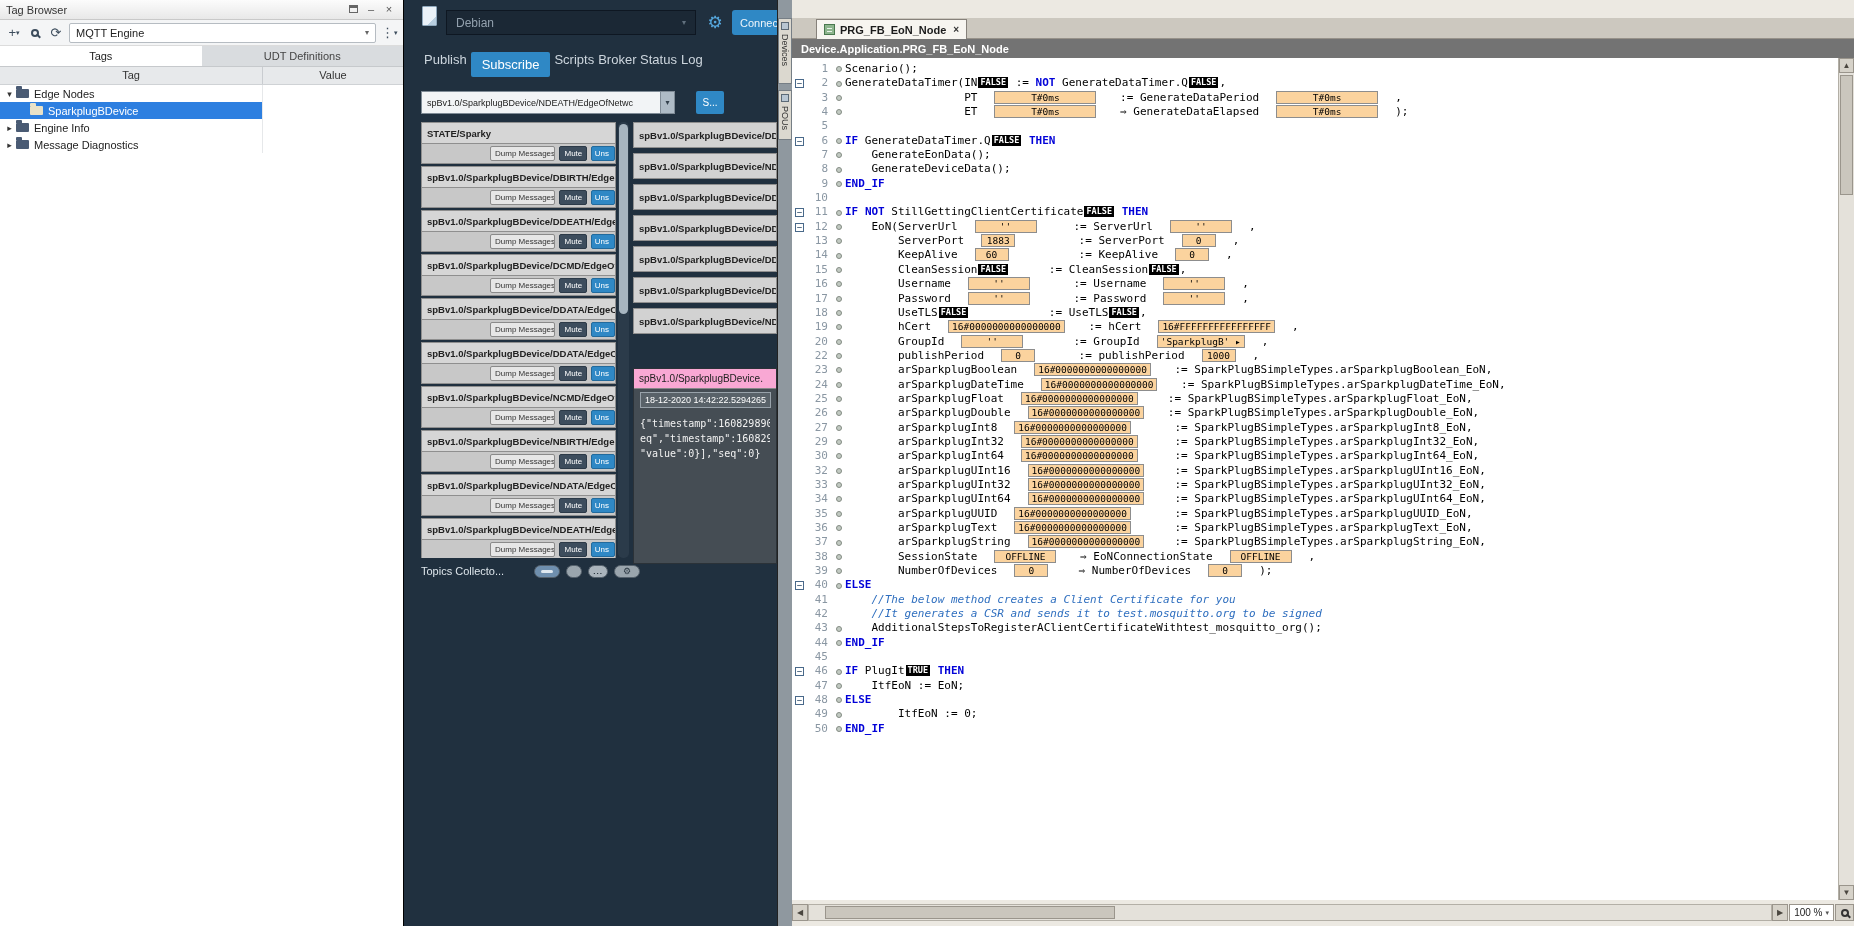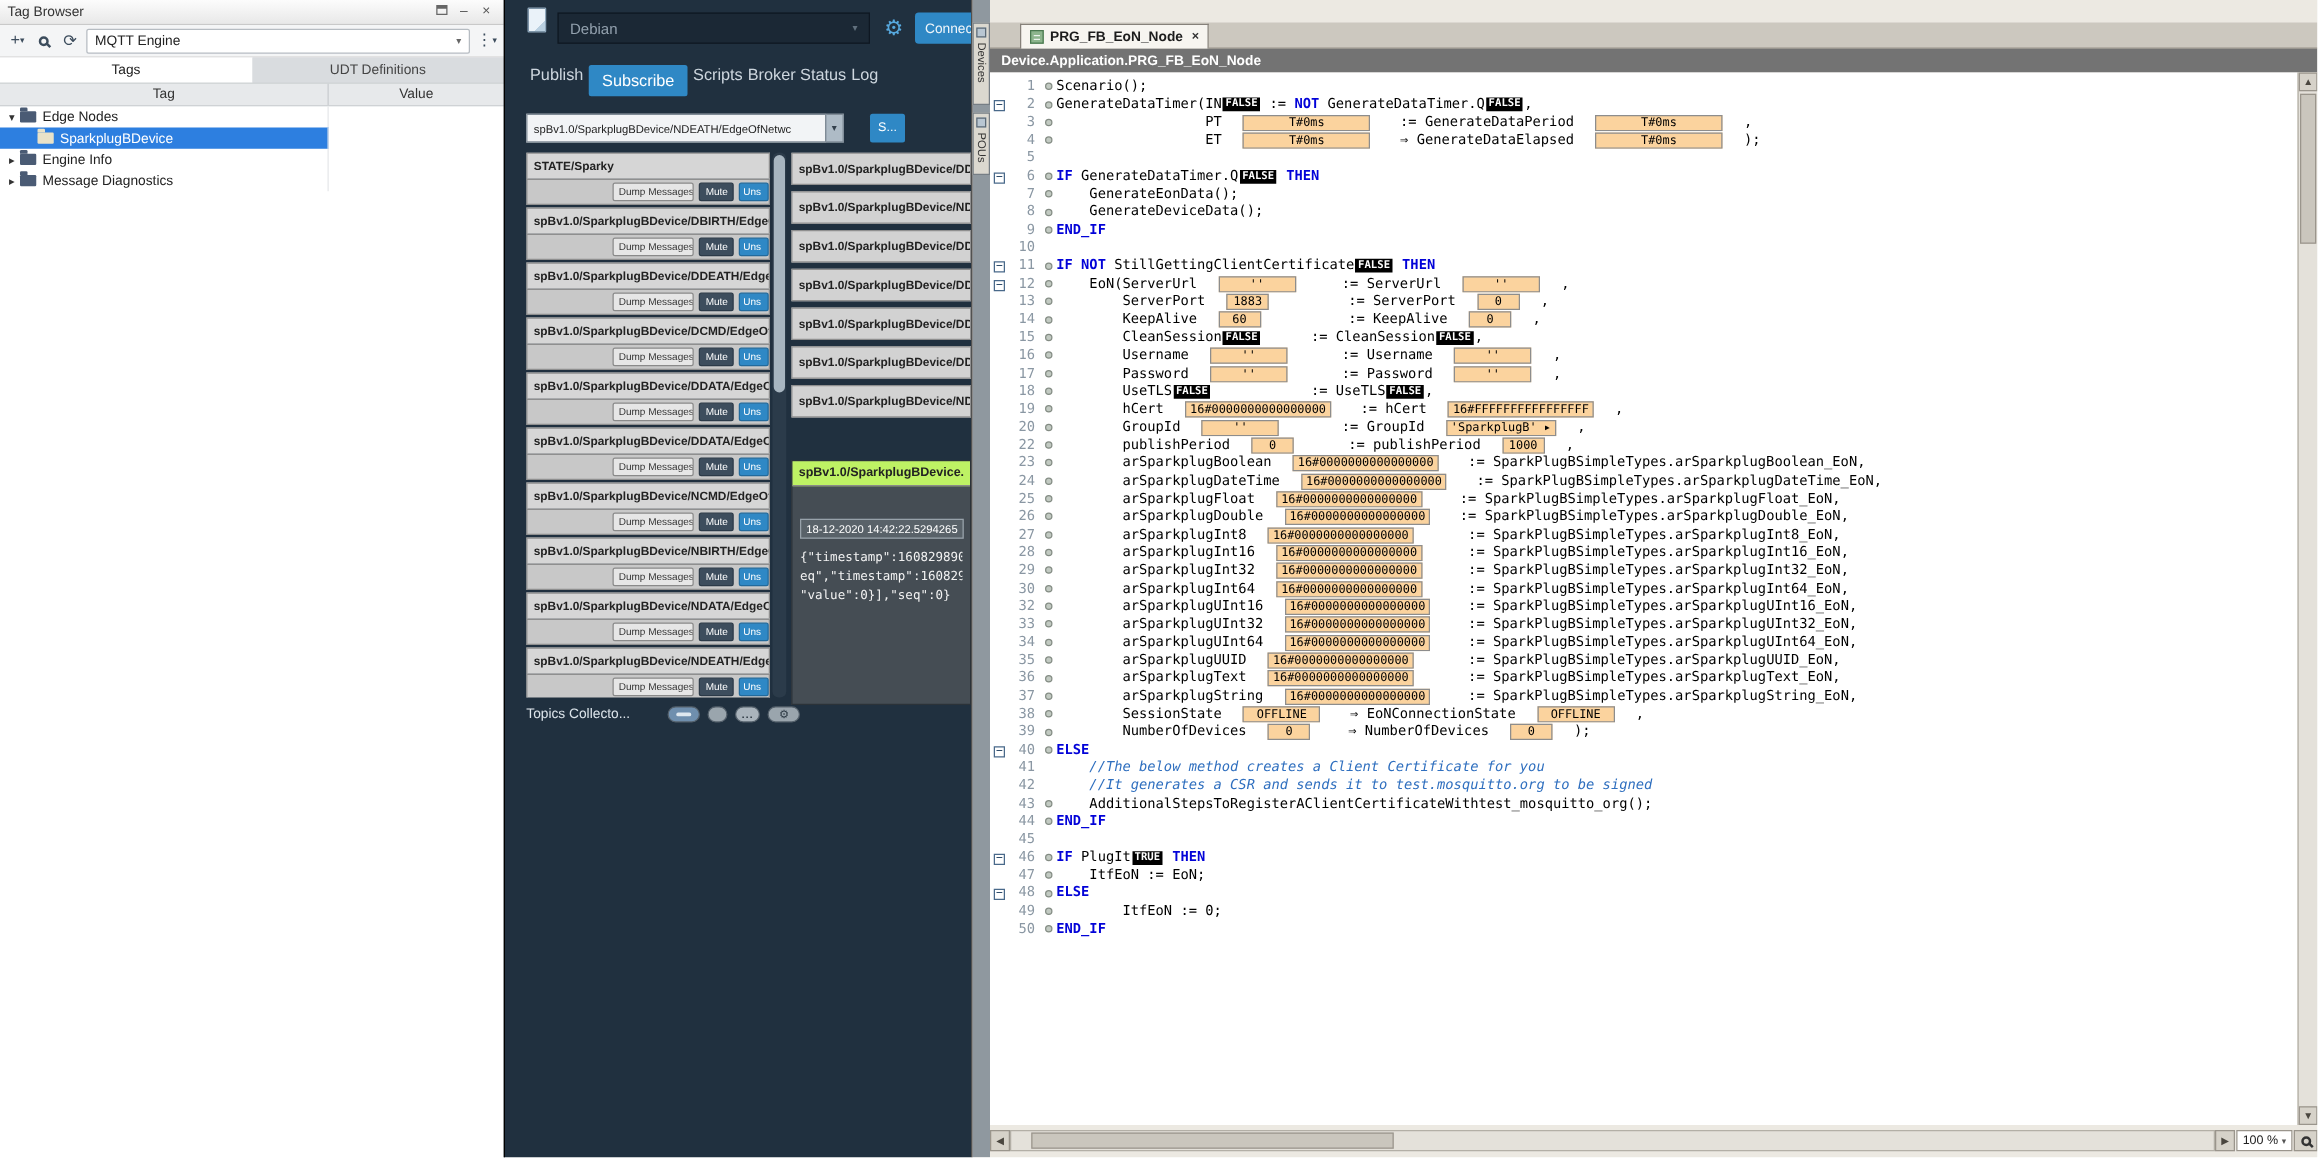--- a/index.html
+++ b/index.html
@@ -57,22 +57,22 @@
   .sub-btns{height:21px;background:#c8c8c8;border:1px solid #8f8f8f;display:flex;align-items:center;gap:4px;padding-left:68px}
   .sbtn{font-family:"Liberation Sans",sans-serif;font-size:8px;height:15px;border-radius:2px;border:1px solid #8a8a8a;white-space:nowrap;overflow:hidden}
   .sbtn-dump{background:#e6e6e6;color:#333;padding:0 4px}
   .sbtn-mute{background:#3d4d5d;color:#fff;border-color:#2c3a48;padding:0 5px}
   .sbtn-uns{background:#2f88c5;color:#fff;border-color:#226a9c;width:26px;padding:0 3px;text-align:left}
   .mq-subscroll{position:absolute;left:214px;top:122px;width:11px;height:436px;background:#2b3b4a;border-radius:5px}
   .mq-subscroll .thumb{position:absolute;left:1px;top:2px;width:9px;height:190px;background:#a7b5c0;border-radius:5px}
   .mq-msgs{position:absolute;left:229px;top:122px;width:144px;height:243px;overflow:hidden}
   .msg-item{height:26px;background:#d2d2d2;border:1px solid #8f8f8f;margin-bottom:5px;display:flex;align-items:center;padding:0 5px;font-size:9.5px;font-weight:bold;color:#222;white-space:nowrap;overflow:hidden}
   .mq-detail{position:absolute;left:229px;top:368px;width:144px;height:196px;background:#454d54;border:1px solid #2b3238}
-  .detail-head{height:20px;background:#bef264;border-bottom:1px solid #888;font-size:10px;font-weight:bold;color:#222;display:flex;align-items:center;padding:0 5px;white-space:nowrap;overflow:hidden}
-  .detail-ts{display:inline-block;margin:26px 6px 6px;border:1px solid #98a2aa;background:#596269;color:#fff;font-size:9px;padding:2px 4px;white-space:nowrap}
+  .detail-head{height:20px;background:#f9a8d4;border-bottom:1px solid #888;font-size:10px;font-weight:normal;color:#222;display:flex;align-items:center;padding:0 5px;white-space:nowrap;overflow:hidden}
+  .detail-ts{display:inline-block;margin:2px 6px 6px;border:1px solid #98a2aa;background:#596269;color:#fff;font-size:9px;padding:2px 4px;white-space:nowrap}
   .detail-payload{margin:2px 6px;color:#f2f2f2;font-family:"DejaVu Sans Mono",monospace;font-size:10px;line-height:15px;white-space:pre;overflow:hidden}
   .mq-footer{position:absolute;left:17px;top:560px;width:350px;height:22px;display:flex;align-items:center;gap:6px;color:#dde5eb;font-size:11px}
   .mq-footer .sp{width:18px}
   .pill{height:13px;border-radius:7px;border:1px solid #55616c;font-size:8px;color:#243039;display:flex;align-items:center;justify-content:center}
   .pill-a{width:26px;background:#6f8fae}
   .pill-a i{display:block;width:12px;height:3px;background:#dfe8ef;border-radius:2px}
   .pill-b{width:16px;background:#9aa5ad}
   .pill-c{width:20px;background:#aab4bc;font-weight:bold;letter-spacing:1px}
   .pill-d{width:26px;background:#9aa5ad;color:#2c3943;font-size:9px}
 
@@ -356,21 +356,20 @@
           <div class="line"><span class="gf"></span><span class="gn">17</span><span class="gd"><span class="dot"></span></span><span class="codecell"><span class="s-p">        Password</span><span class="s-bm">''</span><span class="s-p">    := Password</span><span class="s-bm">''</span><span class="s-p">,</span></span></div>
           <div class="line"><span class="gf"></span><span class="gn">18</span><span class="gd"><span class="dot"></span></span><span class="codecell"><span class="s-p">        UseTLS</span><span class="s-f">FALSE</span><span class="s-p">            := UseTLS</span><span class="s-f">FALSE</span><span class="s-p">,</span></span></div>
           <div class="line"><span class="gf"></span><span class="gn">19</span><span class="gd"><span class="dot"></span></span><span class="codecell"><span class="s-p">        hCert</span><span class="s-bh">16#0000000000000000</span><span class="s-p"> := hCert</span><span class="s-bh">16#FFFFFFFFFFFFFFFF</span><span class="s-p">,</span></span></div>
           <div class="line"><span class="gf"></span><span class="gn">20</span><span class="gd"><span class="dot"></span></span><span class="codecell"><span class="s-p">        GroupId</span><span class="s-bm">''</span><span class="s-p">     := GroupId</span><span class="s-bx">'SparkplugB' ▸</span><span class="s-p">,</span></span></div>
           <div class="line"><span class="gf"></span><span class="gn">22</span><span class="gd"><span class="dot"></span></span><span class="codecell"><span class="s-p">        publishPeriod</span><span class="s-b">0</span><span class="s-p">    := publishPeriod</span><span class="s-b">1000</span><span class="s-p">,</span></span></div>
           <div class="line"><span class="gf"></span><span class="gn">23</span><span class="gd"><span class="dot"></span></span><span class="codecell"><span class="s-p">        arSparkplugBoolean</span><span class="s-bh">16#0000000000000000</span><span class="s-p"> := SparkPlugBSimpleTypes.arSparkplugBoolean_EoN,</span></span></div>
           <div class="line"><span class="gf"></span><span class="gn">24</span><span class="gd"><span class="dot"></span></span><span class="codecell"><span class="s-p">        arSparkplugDateTime</span><span class="s-bh">16#0000000000000000</span><span class="s-p"> := SparkPlugBSimpleTypes.arSparkplugDateTime_EoN,</span></span></div>
           <div class="line"><span class="gf"></span><span class="gn">25</span><span class="gd"><span class="dot"></span></span><span class="codecell"><span class="s-p">        arSparkplugFloat</span><span class="s-bh">16#0000000000000000</span><span class="s-p">  := SparkPlugBSimpleTypes.arSparkplugFloat_EoN,</span></span></div>
           <div class="line"><span class="gf"></span><span class="gn">26</span><span class="gd"><span class="dot"></span></span><span class="codecell"><span class="s-p">        arSparkplugDouble</span><span class="s-bh">16#0000000000000000</span><span class="s-p"> := SparkPlugBSimpleTypes.arSparkplugDouble_EoN,</span></span></div>
           <div class="line"><span class="gf"></span><span class="gn">27</span><span class="gd"><span class="dot"></span></span><span class="codecell"><span class="s-p">        arSparkplugInt8</span><span class="s-bh">16#0000000000000000</span><span class="s-p">    := SparkPlugBSimpleTypes.arSparkplugInt8_EoN,</span></span></div>
-          <div class="line"><span class="gf"></span><span class="gn">28</span><span class="gd"><span class="dot"></span></span><span class="codecell"><span class="s-p">        arSparkplugInt16</span><span class="s-bh">16#0000000000000000</span><span class="s-p">   := SparkPlugBSimpleTypes.arSparkplugInt16_EoN,</span></span></div>
           <div class="line"><span class="gf"></span><span class="gn">29</span><span class="gd"><span class="dot"></span></span><span class="codecell"><span class="s-p">        arSparkplugInt32</span><span class="s-bh">16#0000000000000000</span><span class="s-p">   := SparkPlugBSimpleTypes.arSparkplugInt32_EoN,</span></span></div>
           <div class="line"><span class="gf"></span><span class="gn">30</span><span class="gd"><span class="dot"></span></span><span class="codecell"><span class="s-p">        arSparkplugInt64</span><span class="s-bh">16#0000000000000000</span><span class="s-p">   := SparkPlugBSimpleTypes.arSparkplugInt64_EoN,</span></span></div>
           <div class="line"><span class="gf"></span><span class="gn">32</span><span class="gd"><span class="dot"></span></span><span class="codecell"><span class="s-p">        arSparkplugUInt16</span><span class="s-bh">16#0000000000000000</span><span class="s-p">  := SparkPlugBSimpleTypes.arSparkplugUInt16_EoN,</span></span></div>
           <div class="line"><span class="gf"></span><span class="gn">33</span><span class="gd"><span class="dot"></span></span><span class="codecell"><span class="s-p">        arSparkplugUInt32</span><span class="s-bh">16#0000000000000000</span><span class="s-p">  := SparkPlugBSimpleTypes.arSparkplugUInt32_EoN,</span></span></div>
           <div class="line"><span class="gf"></span><span class="gn">34</span><span class="gd"><span class="dot"></span></span><span class="codecell"><span class="s-p">        arSparkplugUInt64</span><span class="s-bh">16#0000000000000000</span><span class="s-p">  := SparkPlugBSimpleTypes.arSparkplugUInt64_EoN,</span></span></div>
           <div class="line"><span class="gf"></span><span class="gn">35</span><span class="gd"><span class="dot"></span></span><span class="codecell"><span class="s-p">        arSparkplugUUID</span><span class="s-bh">16#0000000000000000</span><span class="s-p">    := SparkPlugBSimpleTypes.arSparkplugUUID_EoN,</span></span></div>
           <div class="line"><span class="gf"></span><span class="gn">36</span><span class="gd"><span class="dot"></span></span><span class="codecell"><span class="s-p">        arSparkplugText</span><span class="s-bh">16#0000000000000000</span><span class="s-p">    := SparkPlugBSimpleTypes.arSparkplugText_EoN,</span></span></div>
           <div class="line"><span class="gf"></span><span class="gn">37</span><span class="gd"><span class="dot"></span></span><span class="codecell"><span class="s-p">        arSparkplugString</span><span class="s-bh">16#0000000000000000</span><span class="s-p">  := SparkPlugBSimpleTypes.arSparkplugString_EoN,</span></span></div>
           <div class="line"><span class="gf"></span><span class="gn">38</span><span class="gd"><span class="dot"></span></span><span class="codecell"><span class="s-p">        SessionState</span><span class="s-bm">OFFLINE</span><span class="s-p"> ⇒ EoNConnectionState</span><span class="s-bm">OFFLINE</span><span class="s-p">,</span></span></div>
           <div class="line"><span class="gf"></span><span class="gn">39</span><span class="gd"><span class="dot"></span></span><span class="codecell"><span class="s-p">        NumberOfDevices</span><span class="s-b">0</span><span class="s-p">  ⇒ NumberOfDevices</span><span class="s-b">0</span><span class="s-p">);</span></span></div>

